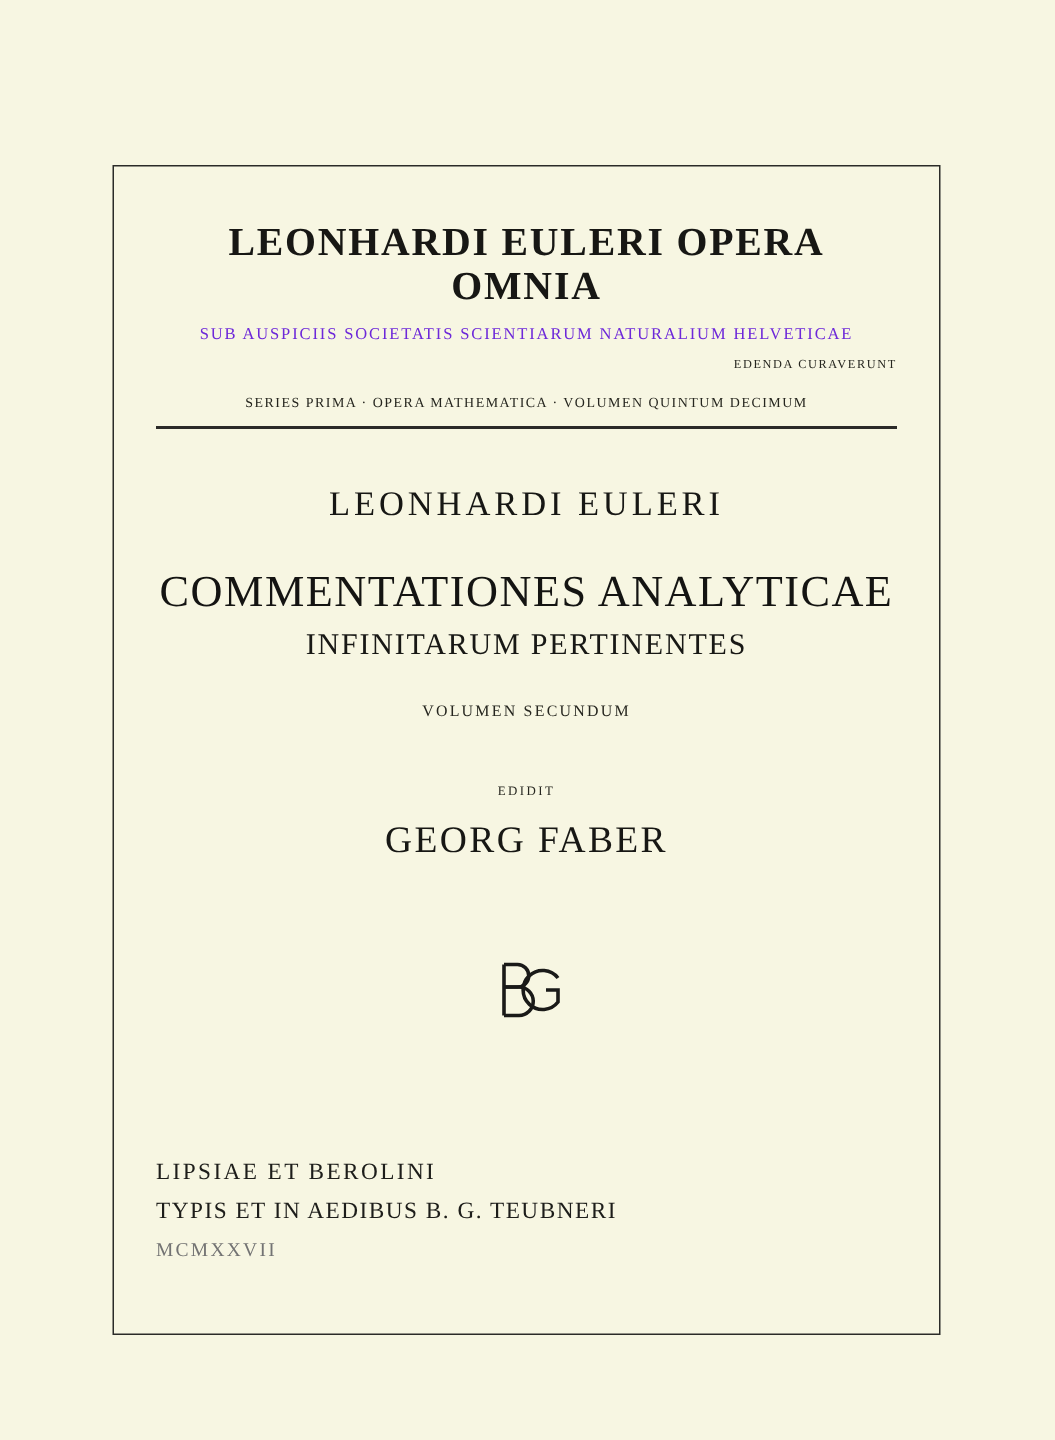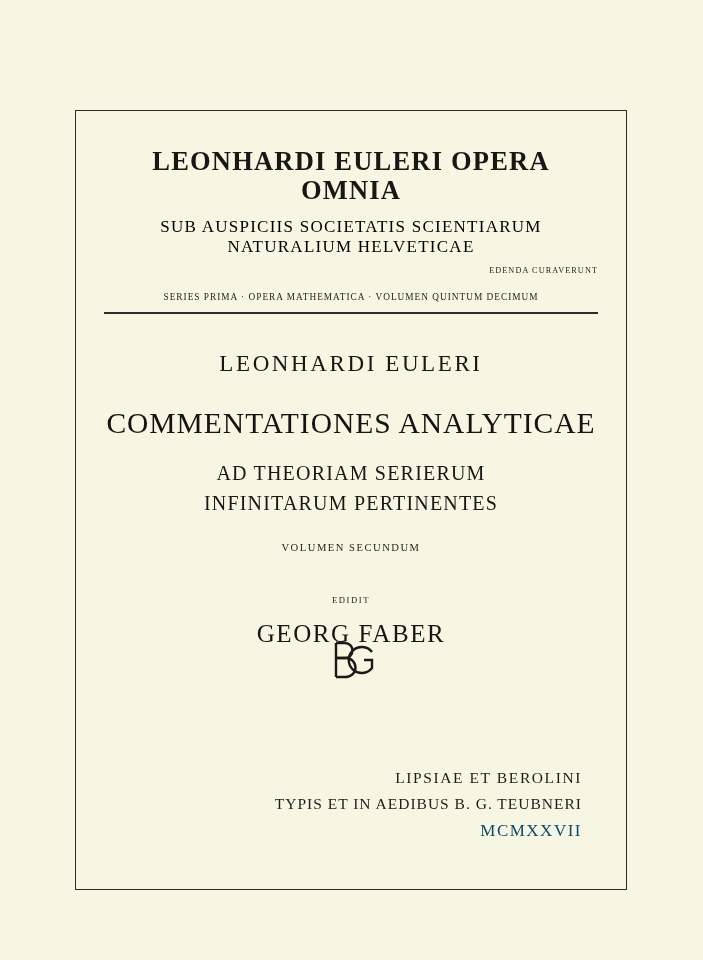--- a/index.html
+++ b/index.html
@@ -50,23 +50,23 @@
     margin-top: 36px;
     font-size: 26.5px;
     font-weight: bold;
     letter-spacing: 1.2px;
     line-height: 1.1;
     color: #171714;
   }
 
   .series-sub {
     margin-top: 12px;
-    font-size: 17px;
+    font-size: 11px;
     letter-spacing: 1.25px;
-    color: #000000;
+    color: #6d28d9;
   }
 
   .series-curated-label {
     margin-top: 9px;
     font-size: 8.2px;
     letter-spacing: 1.1px;
     color: #26261f;
     text-align: right;
   }
 
@@ -149,40 +149,40 @@
     top: 528px;
     transform: translateX(-50%);
     width: 54px;
     height: 42px;
   }
 
   
   .imprint {
     position: absolute;
     left: 28px;
-    right: 44px;
+    right: 28px;
     bottom: 48px;
-    text-align: right;
+    text-align: left;
   }
   .imprint-place {
     font-size: 15.5px;
     letter-spacing: 1.6px;
     color: #1d1d1a;
   }
   .imprint-house {
     margin-top: 8px;
     font-size: 15.5px;
     letter-spacing: 1.0px;
     color: #1d1d1a;
   }
   .imprint-year {
     margin-top: 8px;
-    font-size: 17px;
+    font-size: 13px;
     letter-spacing: 1.5px;
-    color: #0c4a6e;
+    color: #737373;
   }
 </style>
 </head>
 <body>
 
 <div class="page">
   <div class="frame">
     <div class="inner">
 
       <div class="series-title">LEONHARDI EULERI OPERA OMNIA</div>
@@ -193,21 +193,20 @@
 
 
       <div class="series-volume">SERIES PRIMA · OPERA MATHEMATICA · VOLUMEN QUINTUM DECIMUM</div>
 
       <div class="rule"></div>
 
       <div class="author">LEONHARDI EULERI</div>
 
       <div class="work-title">COMMENTATIONES ANALYTICAE</div>
 
-      <div class="work-sub1">AD THEORIAM SERIERUM</div>
 
       <div class="work-sub2">INFINITARUM PERTINENTES</div>
 
       <div class="work-volume">VOLUMEN SECUNDUM</div>
 
       <div class="edidit">EDIDIT</div>
 
       <div class="editor">GEORG FABER</div>
 
       <div class="device">

